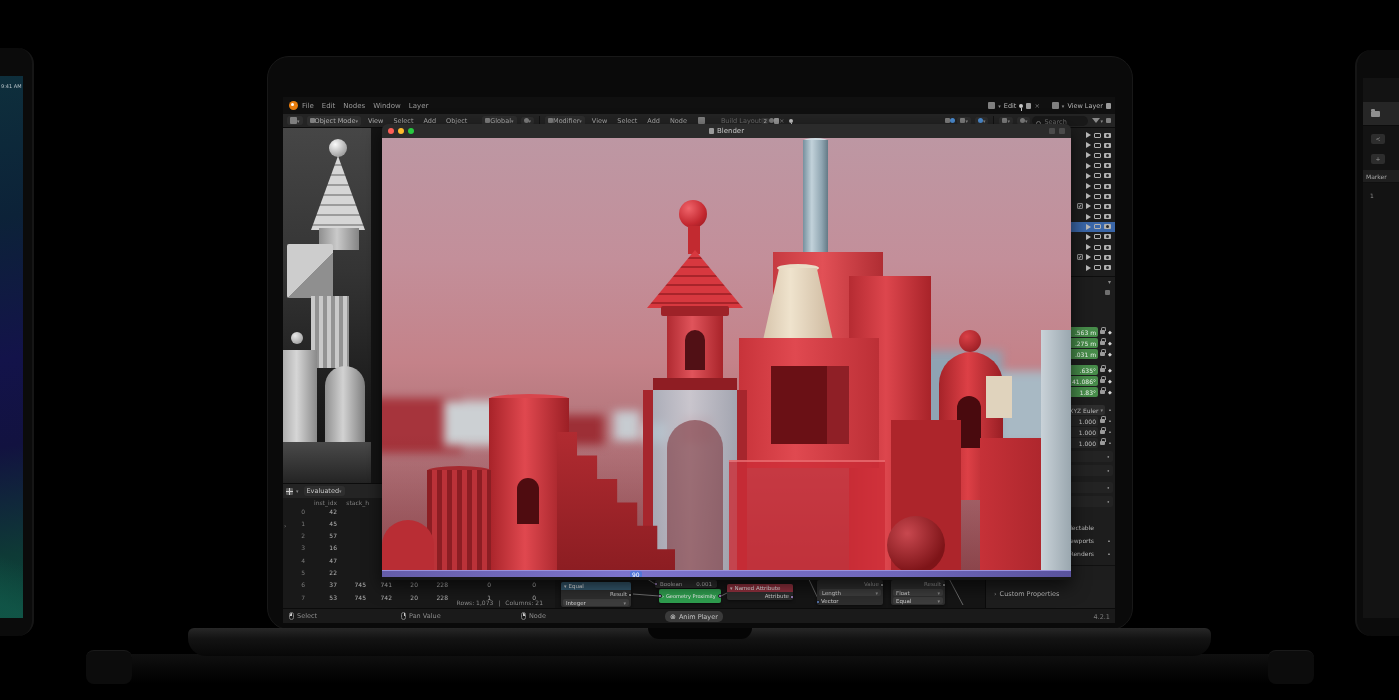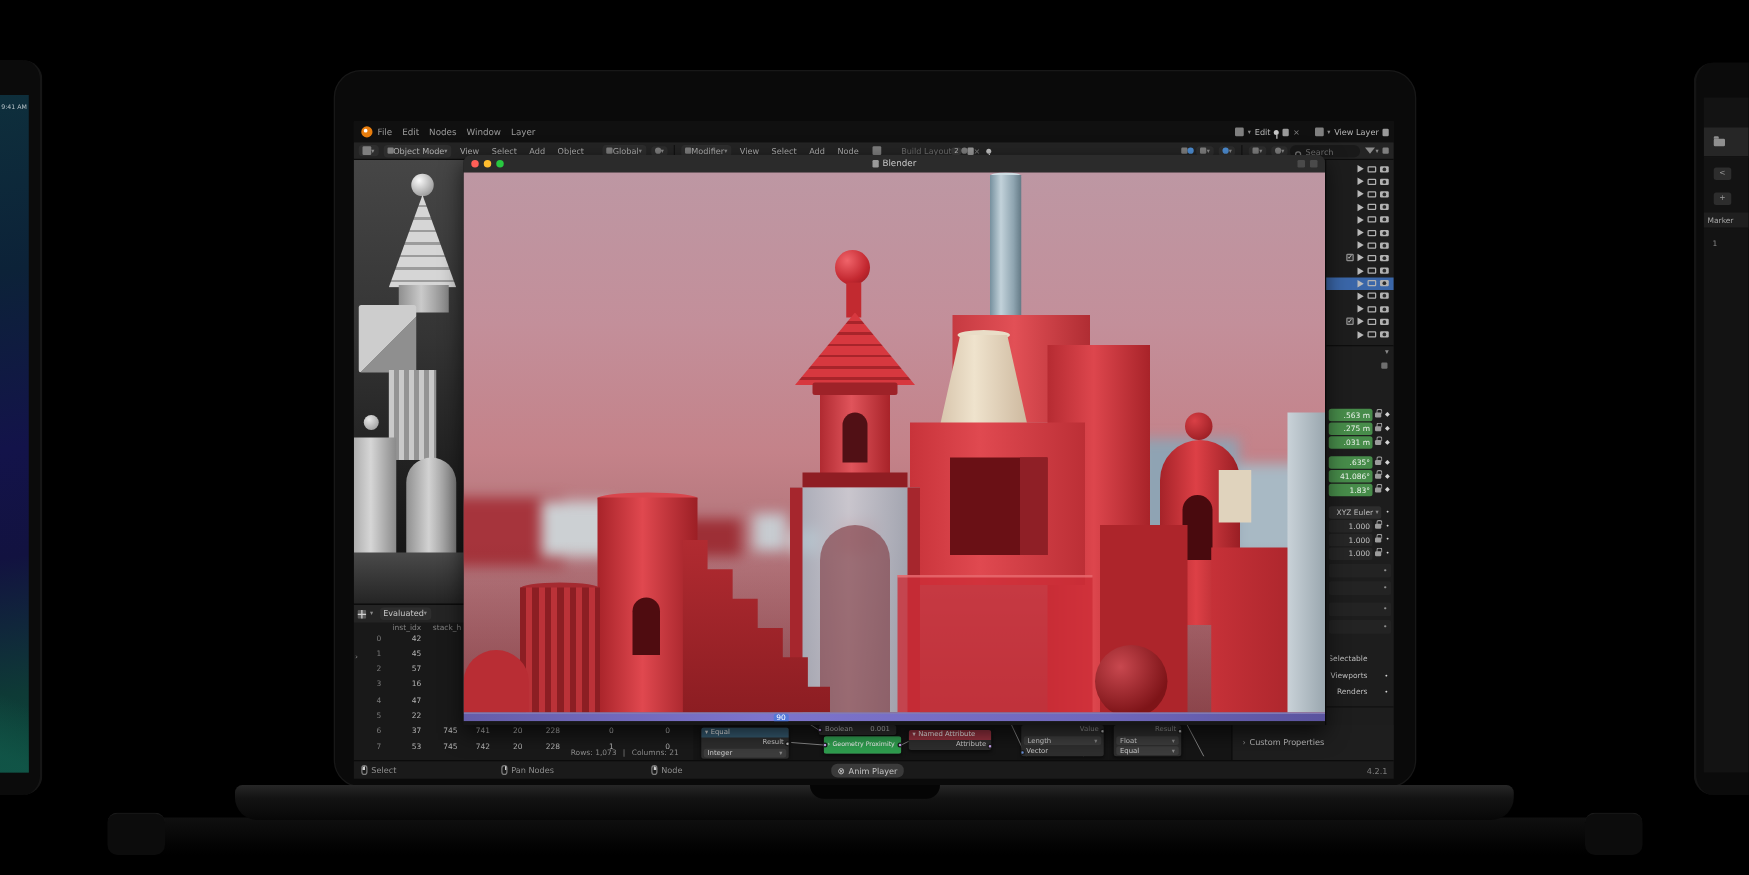--- a/index.html
+++ b/index.html
@@ -51,21 +51,21 @@
   .page{width:5px;height:6px;background:#9a9a9a;border-radius:1px;display:inline-block;flex:none;}
   .pin{width:4px;height:4px;border-radius:50%;background:#c5c5c5;position:relative;display:inline-block;flex:none;}
   .pin::after{content:"";position:absolute;left:1.5px;top:4px;width:1px;height:3px;background:#c5c5c5;}
   .searchbox{display:flex;align-items:flex-end;gap:3px;background:#191919;border-radius:7px;height:10px;width:56px;padding:0 4px;color:#6f6f6f;flex:none;}
   .s-glass{width:5px;height:5px;border:1px solid #777;border-radius:50%;position:relative;flex:none;}
   .s-glass::after{content:"";position:absolute;left:3.5px;top:3.5px;width:3px;height:1px;background:#777;transform:rotate(45deg);}
   .funnel{width:0;height:0;border-left:4px solid transparent;border-right:4px solid transparent;border-top:5px solid #8a8a8a;display:inline-block;}
 
   .clay{position:absolute;left:0;top:31px;width:88px;height:355px;background:linear-gradient(180deg,#464646,#343434 40%,#1d1d1d 75%,#111);overflow:hidden;}
 
-  .rwin{position:absolute;left:88px;top:27px;width:689px;height:456px;z-index:5;background:#1f1f1f;border-radius:6px 6px 0 0;box-shadow:0 6px 18px rgba(0,0,0,.65);}
+  .rwin{position:absolute;left:99px;top:27px;width:689px;height:456px;z-index:5;background:#1f1f1f;border-radius:6px 6px 0 0;box-shadow:0 6px 18px rgba(0,0,0,.65);}
   .rtitle{position:absolute;top:0;left:0;width:100%;height:14px;background:#2b2b2b;border-radius:6px 6px 0 0;display:flex;align-items:center;justify-content:center;gap:3px;font-size:7px;color:#c6c6c6;}
   .tl{position:absolute;top:4px;width:6px;height:6px;border-radius:50%;}
   .doc{width:5px;height:6px;background:#9a9a9a;border-radius:1px;}
   .rt-ic{position:absolute;top:4px;width:6px;height:6px;background:#4a4a4a;border-radius:1px;}
   .scene{position:absolute;top:14px;left:0;width:689px;height:432px;overflow:hidden;
     background:linear-gradient(180deg,#bd97a3 0%,#c38f9a 28%,#c48289 52%,#b97a80 62%,#aa7077 100%);}
   .blurband{position:absolute;left:0;top:205px;width:689px;height:115px;filter:blur(5px);}
   .tbar{position:absolute;top:446px;left:0;width:689px;height:7px;background:linear-gradient(90deg,#655da9,#7d74cc 35%,#6f67bb 75%,#5a539e);border-top:1px solid #9a92dd;}
   .tchip{position:absolute;left:36%;top:0;height:7px;line-height:7px;padding:0 2px;background:#5377d8;color:#fff;font-size:6px;border-radius:2px;}
   .rfoot{position:absolute;top:453px;left:0;width:689px;height:3px;background:#161616;}
@@ -641,21 +641,21 @@
     <div class="rfoot"></div>
   </div>
 
   <div class="statusbar">
     <div class="skey" style="left:6px;">
       <span class="mouseic l"></span>
       <span>Select</span>
     </div>
     <div class="skey" style="left:118px;">
       <span class="mouseic m"></span>
-      <span>Pan Nodes</span>
+      <span>Pan Value</span>
     </div>
     <div class="skey" style="left:238px;">
       <span class="mouseic r"></span>
       <span>Node</span>
     </div>
     <div class="badge">
       <span style="font-size:7px;color:#cfcfcf;">⊗</span>
       <span>Anim Player</span>
     </div>
     <span class="version">4.2.1</span>

